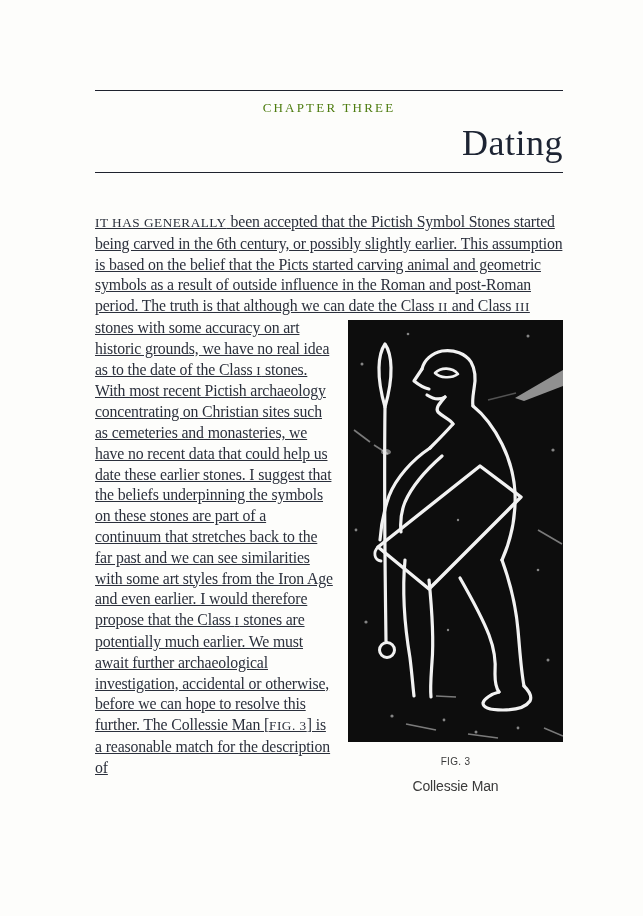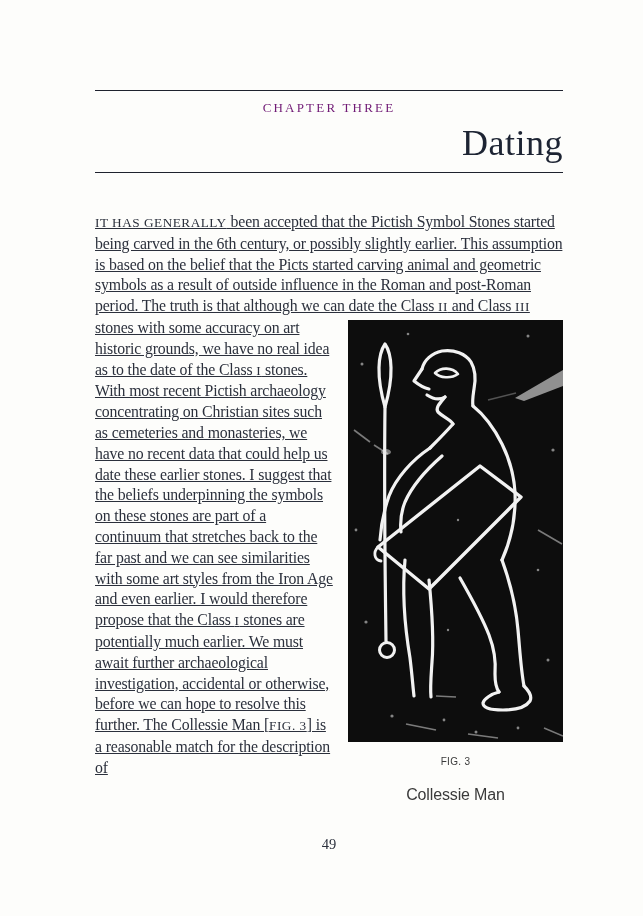--- a/index.html
+++ b/index.html
@@ -15,21 +15,21 @@
   }
   .rule {
     border:none; border-top:1.6px solid #1e222e; margin:0;
   }
   .rule-top { margin-top:90px; }
   .chapter-label {
     margin-top:9px;
     text-align:center;
     font-size:13px; line-height:16px;
     letter-spacing:2.2px;
-    color:#701a75;
+    color:#4d7c0f;
   }
   .chapter-title {
     margin:7px 0 0 0;
     text-align:right;
     font-size:36px; line-height:40px;
     font-weight:400;
     letter-spacing:0.5px;
     color:#1d2433;
   }
   .rule-bottom { margin-top:9px; }
@@ -51,21 +51,21 @@
     display:block;
   }
   .figwrap svg { display:block; }
   .figcap1, .figcap2 {
     display:block;
     text-align:center;
     font-family:"Liberation Sans","DejaVu Sans",sans-serif;
     color:#3a3a3a;
   }
   .figcap1 { margin-top:10px; font-size:10px; letter-spacing:0.3px; }
-  .figcap2 { margin-top:12px; font-size:16px; }
+  .figcap2 { margin-top:3px; font-size:14px; }
   .page-footer {
     clear:both;
     padding-top:30px;
     text-align:center;
     font-size:14.5px;
     color:#2b303c;
   }
 </style>
 </head>
 <body>
@@ -131,17 +131,14 @@
               <circle cx="200" cy="340" r="1.5"></circle>
               <circle cx="100" cy="310" r="1.2"></circle>
               <circle cx="190" cy="250" r="1.3"></circle>
             </g>
           </g>
         </svg>
         <span class="figcap1">FIG. 3</span>
         <span class="figcap2">Collessie Man</span>
       </span><span>historic grounds, we have no real idea as to the date of the Class </span><span class="sc">I</span><span> stones. With most recent Pictish archaeology concentrating on Christian sites such as cemeteries and monasteries, we have no recent data that could help us date these earlier stones. I suggest that the beliefs underpinning the symbols on these stones are part of a continuum that stretches back to the far past and we can see similarities with some art styles from the Iron Age and even earlier. I would therefore propose that the Class </span><span class="sc">I</span><span> stones are potentially much earlier. We must await further archaeological investigation, accidental or otherwise, before we can hope to resolve this further. The Collessie Man [</span><span class="sc">FIG. 3</span><span>] is a reasonable match for the description of</span></p>
 
-  <footer class="page-footer">
-    <span>49</span>
-  </footer>
 
 </div>
 
 </body></html>

